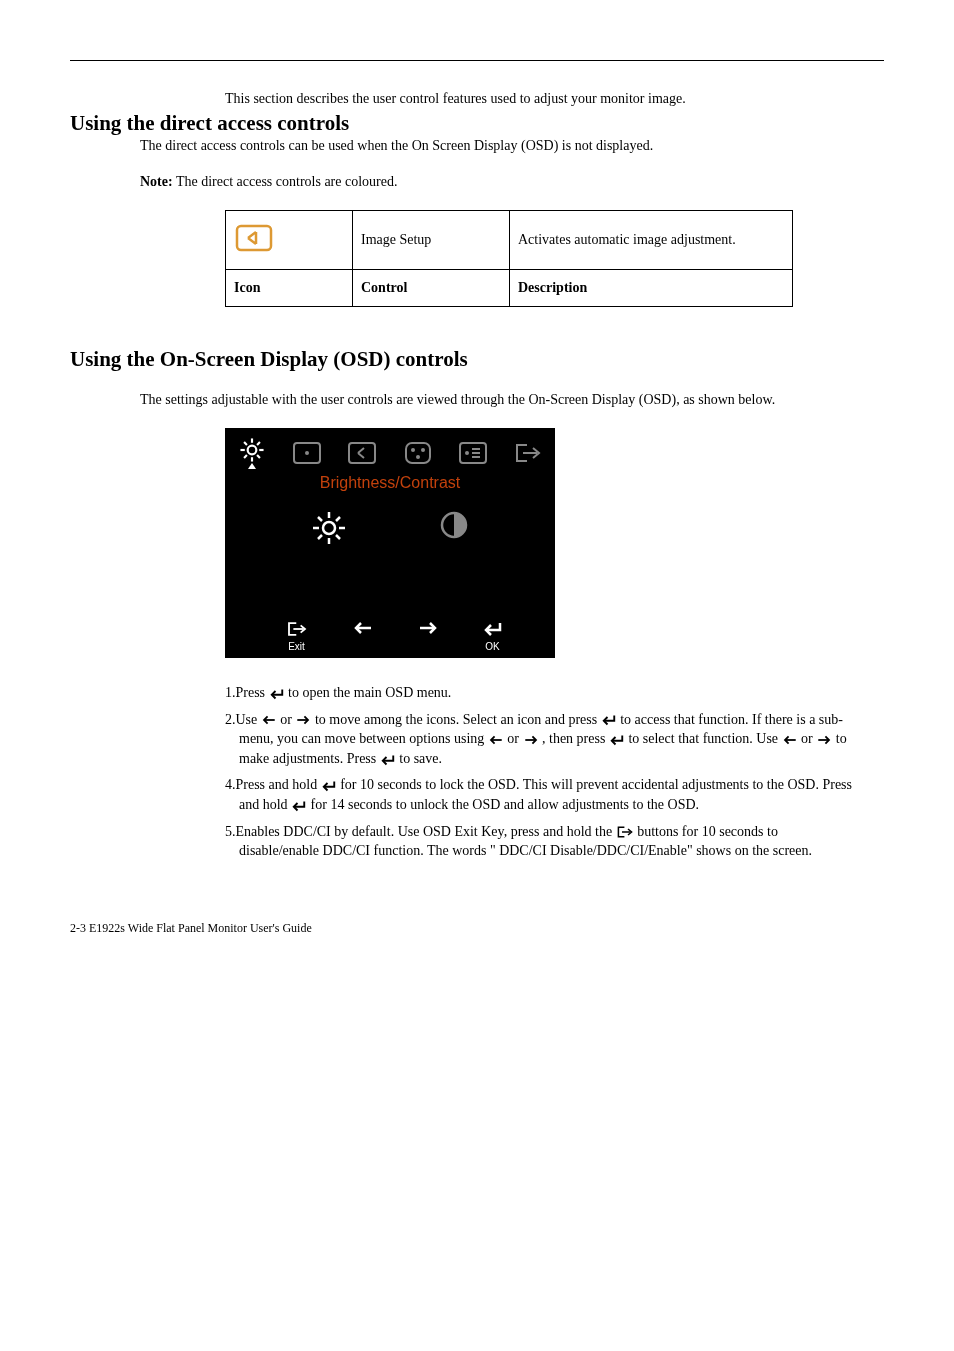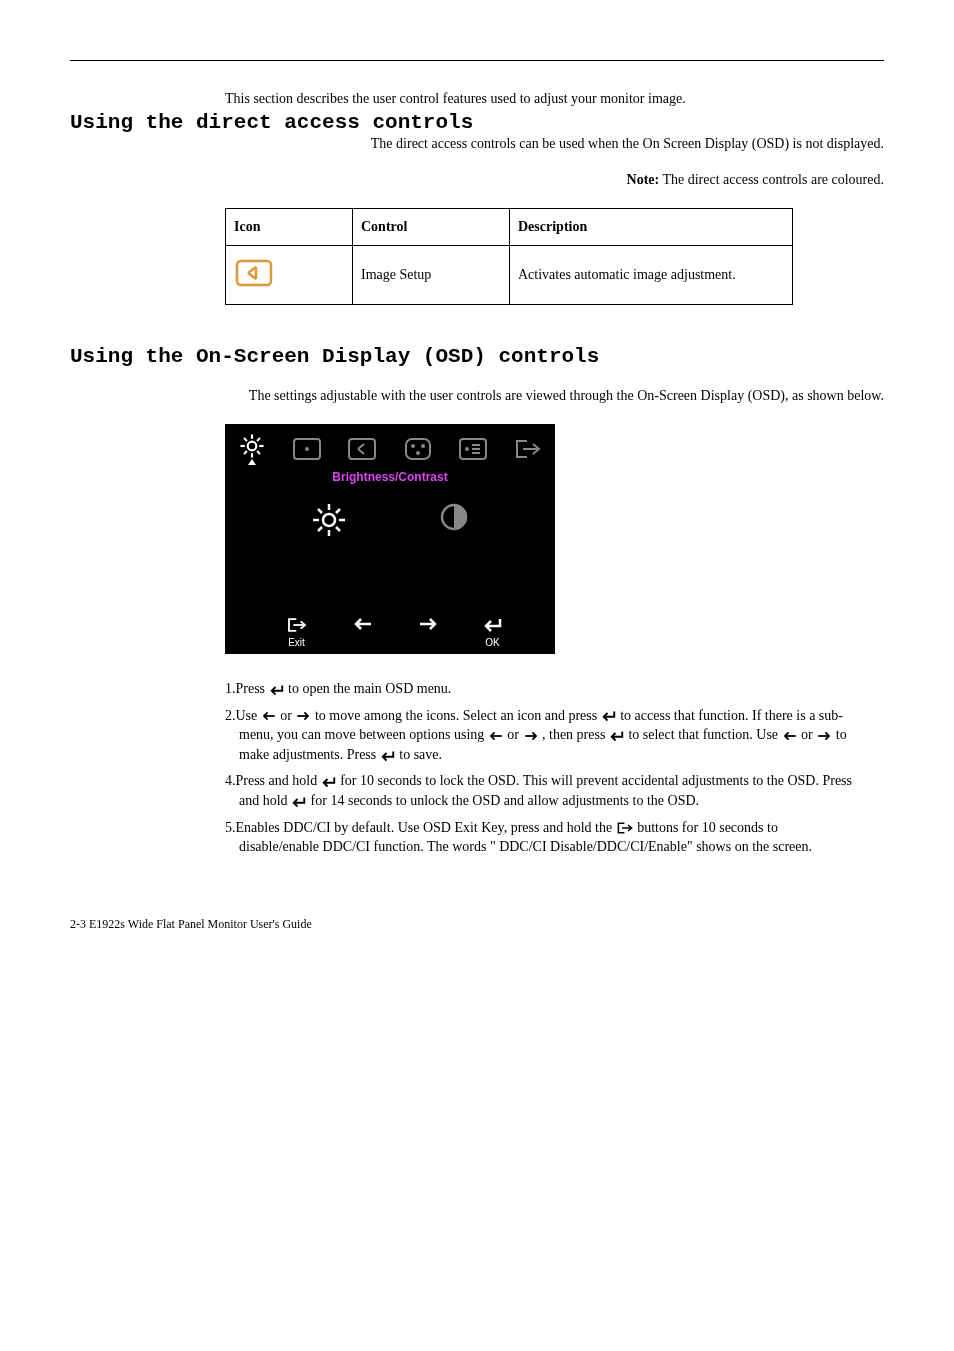--- a/index.html
+++ b/index.html
@@ -6,22 +6,22 @@
       font-family: "Book Antiqua", Palatino, serif;
       font-size: 14px;
       color: #000;
       margin: 0;
       padding: 60px 70px 40px 70px;
       width: 954px;
       box-sizing: border-box;
     }
     .hr-top { border-top: 1px solid #000; margin-bottom: 30px; }
     .intro { margin-left: 155px; margin-bottom: 4px; }
-    h2 { font-family: Liberation Mono, monospace; font-weight: bold; font-size: 21px; margin: 0 0 2px 0; }
-    .sub-block { margin-left: 70px; margin-bottom: 20px; text-align: right; }
+    h2 { font-family: Liberation Serif, serif; font-weight: bold; font-size: 21px; margin: 0 0 2px 0; }
+    .sub-block { margin-left: 70px; margin-bottom: 20px; }
     table.controls {
       border-collapse: collapse;
       margin-left: 155px;
       width: 568px;
       margin-bottom: 40px;
       margin-top: 20px;
     }
     table.controls th, table.controls td {
       border: 1px solid #000;
       padding: 12px 8px;
@@ -36,21 +36,21 @@
       height: 230px;
       background: #000;
       color: #fff;
       font-family: Arial, sans-serif;
       position: relative;
       margin-top: 15px;
       margin-bottom: 25px;
     }
     .osd-tabs { display:flex; padding: 8px 4px 0 4px; gap: 4px; justify-content: space-between; }
     .tab { width: 46px; height: 34px; display:flex; align-items:center; justify-content:center; }
-    .osd-title { text-align:center; font-weight:bold; font-size:12px; margin-top:4px; color:#d946ef; }
+    .osd-title { text-align:center; font-weight:normal; font-size:16px; margin-top:4px; color:#c2410c; }
     .osd-body { display:flex; justify-content:space-around; padding: 18px 40px; }
     .osd-bottom { position:absolute; bottom: 6px; left:8px; right:0; display:flex; justify-content:space-around; padding: 0 30px; font-size:11px; color:#fff; }
     .osd-btn { text-align:center; }
     .osd-btn-label { font-size:10px; margin-top:2px; }
     .instructions { margin-left: 155px; margin-right: 30px; }
     .instr-intro { margin-bottom: 6px; }
     .step { margin-bottom: 4px; padding-left: 14px; text-indent: -14px; line-height: 1.4; margin-top: 7px; }
     .footer { margin-top: 60px; font-size: 12px; }
     .inline-icon { display:inline-block; vertical-align: middle; }
     .triangle-up { width:0; height:0; border-left:4px solid transparent; border-right:4px solid transparent; border-bottom:6px solid #fff; margin: 0 auto;}
@@ -64,33 +64,33 @@
 
 <h2>Using the direct access controls</h2>
 <div class="sub-block">The direct access controls can be used when the On Screen Display (OSD) is not displayed.</div>
 <div class="sub-block">
   <strong>Note:</strong><span> The direct access controls are coloured.</span>
 </div>
 
 <table class="controls">
   <tbody>
       <tr>
-    <th style="width:110px">Icon</th>
-    <th style="width:140px">Control</th>
-    <th>Description</th>
-  </tr>
-  <tr>
     <td class="icon-cell">
       <svg width="40" height="30" viewBox="0 0 40 30">
         <rect x="3" y="3" width="34" height="24" rx="4" fill="none" stroke="#d93" stroke-width="2.5"></rect>
         <path d="M 14 15 L 22 9 M 14 15 L 22 21 M 22 9 L 22 21" fill="none" stroke="#d93" stroke-width="2.5" stroke-linejoin="round"></path>
       </svg>
     </td>
     <td>Image Setup</td>
     <td>Activates automatic image adjustment.</td>
+  </tr>
+  <tr>
+    <th style="width:110px">Icon</th>
+    <th style="width:140px">Control</th>
+    <th>Description</th>
   </tr>
 </tbody>
   </table>
 
 <h2>Using the On-Screen Display (OSD) controls</h2>
 <div style="height:18px"></div>
 <div class="sub-block">The settings adjustable with the user controls are viewed through the On-Screen Display (OSD), as shown below.</div>
 
 <div class="osd-panel">
   <div class="osd-tabs">

